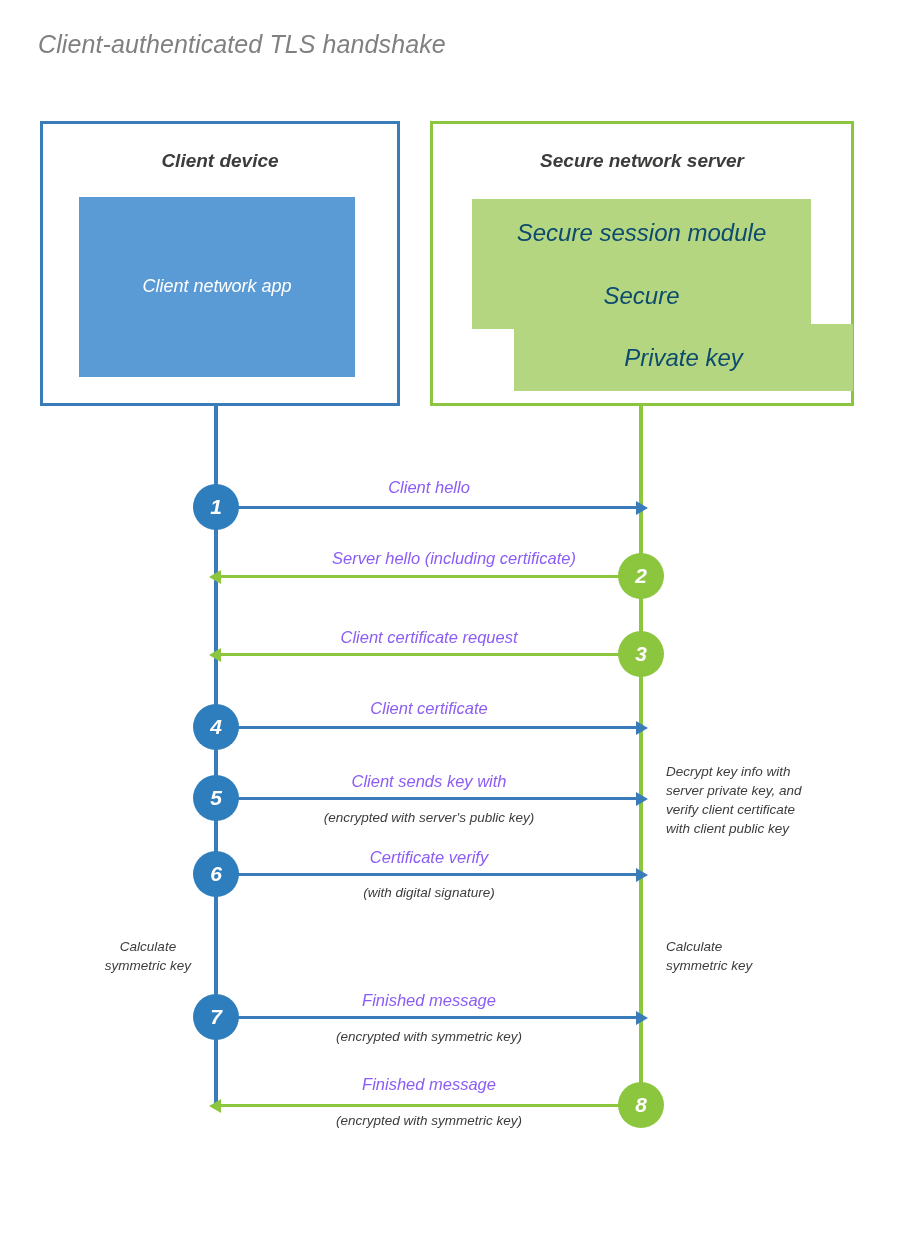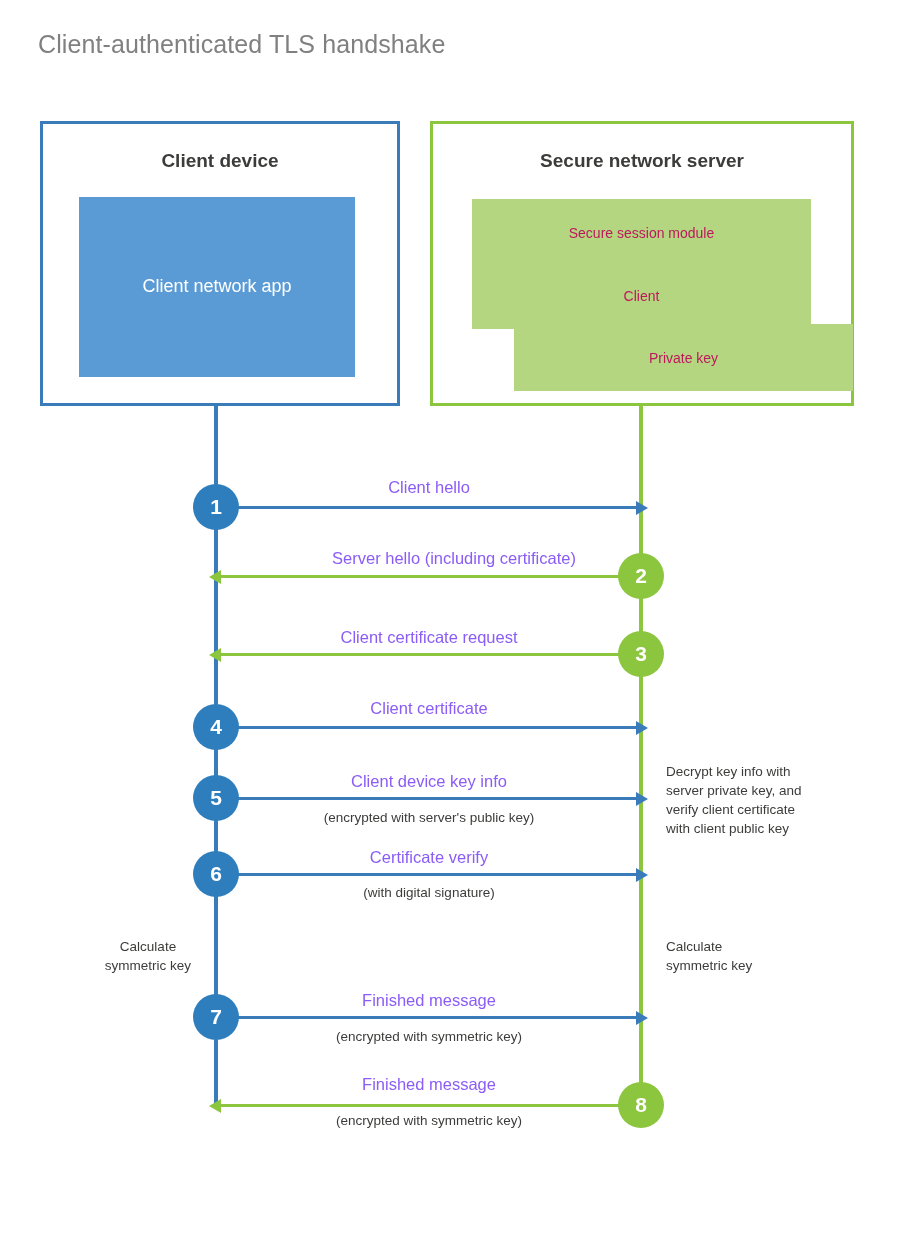--- a/index.html
+++ b/index.html
@@ -1,15 +1,15 @@
 <!DOCTYPE html>
 <html><head>
 <meta charset="utf-8">
 <style>
-  * { box-sizing: border-box; margin: 0; padding: 0; }
+  * { box-sizing: border-box; margin: 0; padding: 0; font-style: italic; }
   html, body {
     width: 900px; height: 1256px;
     background: #ffffff;
     font-family: "Liberation Sans", sans-serif;
   }
   #canvas {
     position: relative;
     width: 900px; height: 1256px;
     overflow: hidden;
   }
@@ -67,22 +67,22 @@
   }
 
   .server-bar {
     position: absolute;
     left: 39px;
     width: 339px; height: 67px;
     background: #b5d681;
     display: flex;
     align-items: center;
     justify-content: center;
-    color: #be185d;
-    font-size: 14px;
+    color: #0c4a6e;
+    font-size: 24px;
     white-space: nowrap;
   }
   .server-bar.b0 { top: 75px; }
   .server-bar.b1 { top: 138px; }
   .server-bar.b2 { top: 200px; margin-left: 42px; }
 
   
   .lifeline {
     position: absolute;
     width: 4px;
@@ -166,21 +166,21 @@
   <div class="title">Client-authenticated TLS handshake</div>
 
   <div class="node-box box-client">
     <div class="box-heading">Client device</div>
     <div class="client-app">Client network app</div>
   </div>
 
   <div class="node-box box-server">
     <div class="box-heading">Secure network server</div>
     <div class="server-bar b0">Secure session module</div>
-    <div class="server-bar b1">Client</div>
+    <div class="server-bar b1">Secure</div>
     <div class="server-bar b2">Private key</div>
   </div>
 
   <div class="lifeline lifeline-client"></div>
   <div class="lifeline lifeline-server"></div>
 
   <div class="msg-label" style="left:429px; top:478px;">Client hello</div>
   <div class="arrow blue to-right" style="left:216px; top:506px; width:423px;">
       <span class="head"></span>
     </div>
@@ -197,21 +197,21 @@
       <span class="head"></span>
     </div>
   <div class="step-circle green" style="left:618px; top:631px;">3</div>
 
   <div class="msg-label" style="left:429px; top:699px;">Client certificate</div>
   <div class="arrow blue to-right" style="left:216px; top:726px; width:423px;">
       <span class="head"></span>
     </div>
   <div class="step-circle blue" style="left:193px; top:704px;">4</div>
 
-  <div class="msg-label" style="left:429px; top:772px;">Client device key info</div>
+  <div class="msg-label" style="left:429px; top:772px;">Client sends key with</div>
   <div class="arrow blue to-right" style="left:216px; top:797px; width:423px;">
       <span class="head"></span>
     </div>
   <div class="msg-sublabel" style="left:429px; top:810px;">(encrypted with server's public key)</div>
   <div class="step-circle blue" style="left:193px; top:775px;">5</div>
 
   <div class="msg-label" style="left:429px; top:848px;">Certificate verify</div>
   <div class="arrow blue to-right" style="left:216px; top:873px; width:423px;">
       <span class="head"></span>
     </div>

